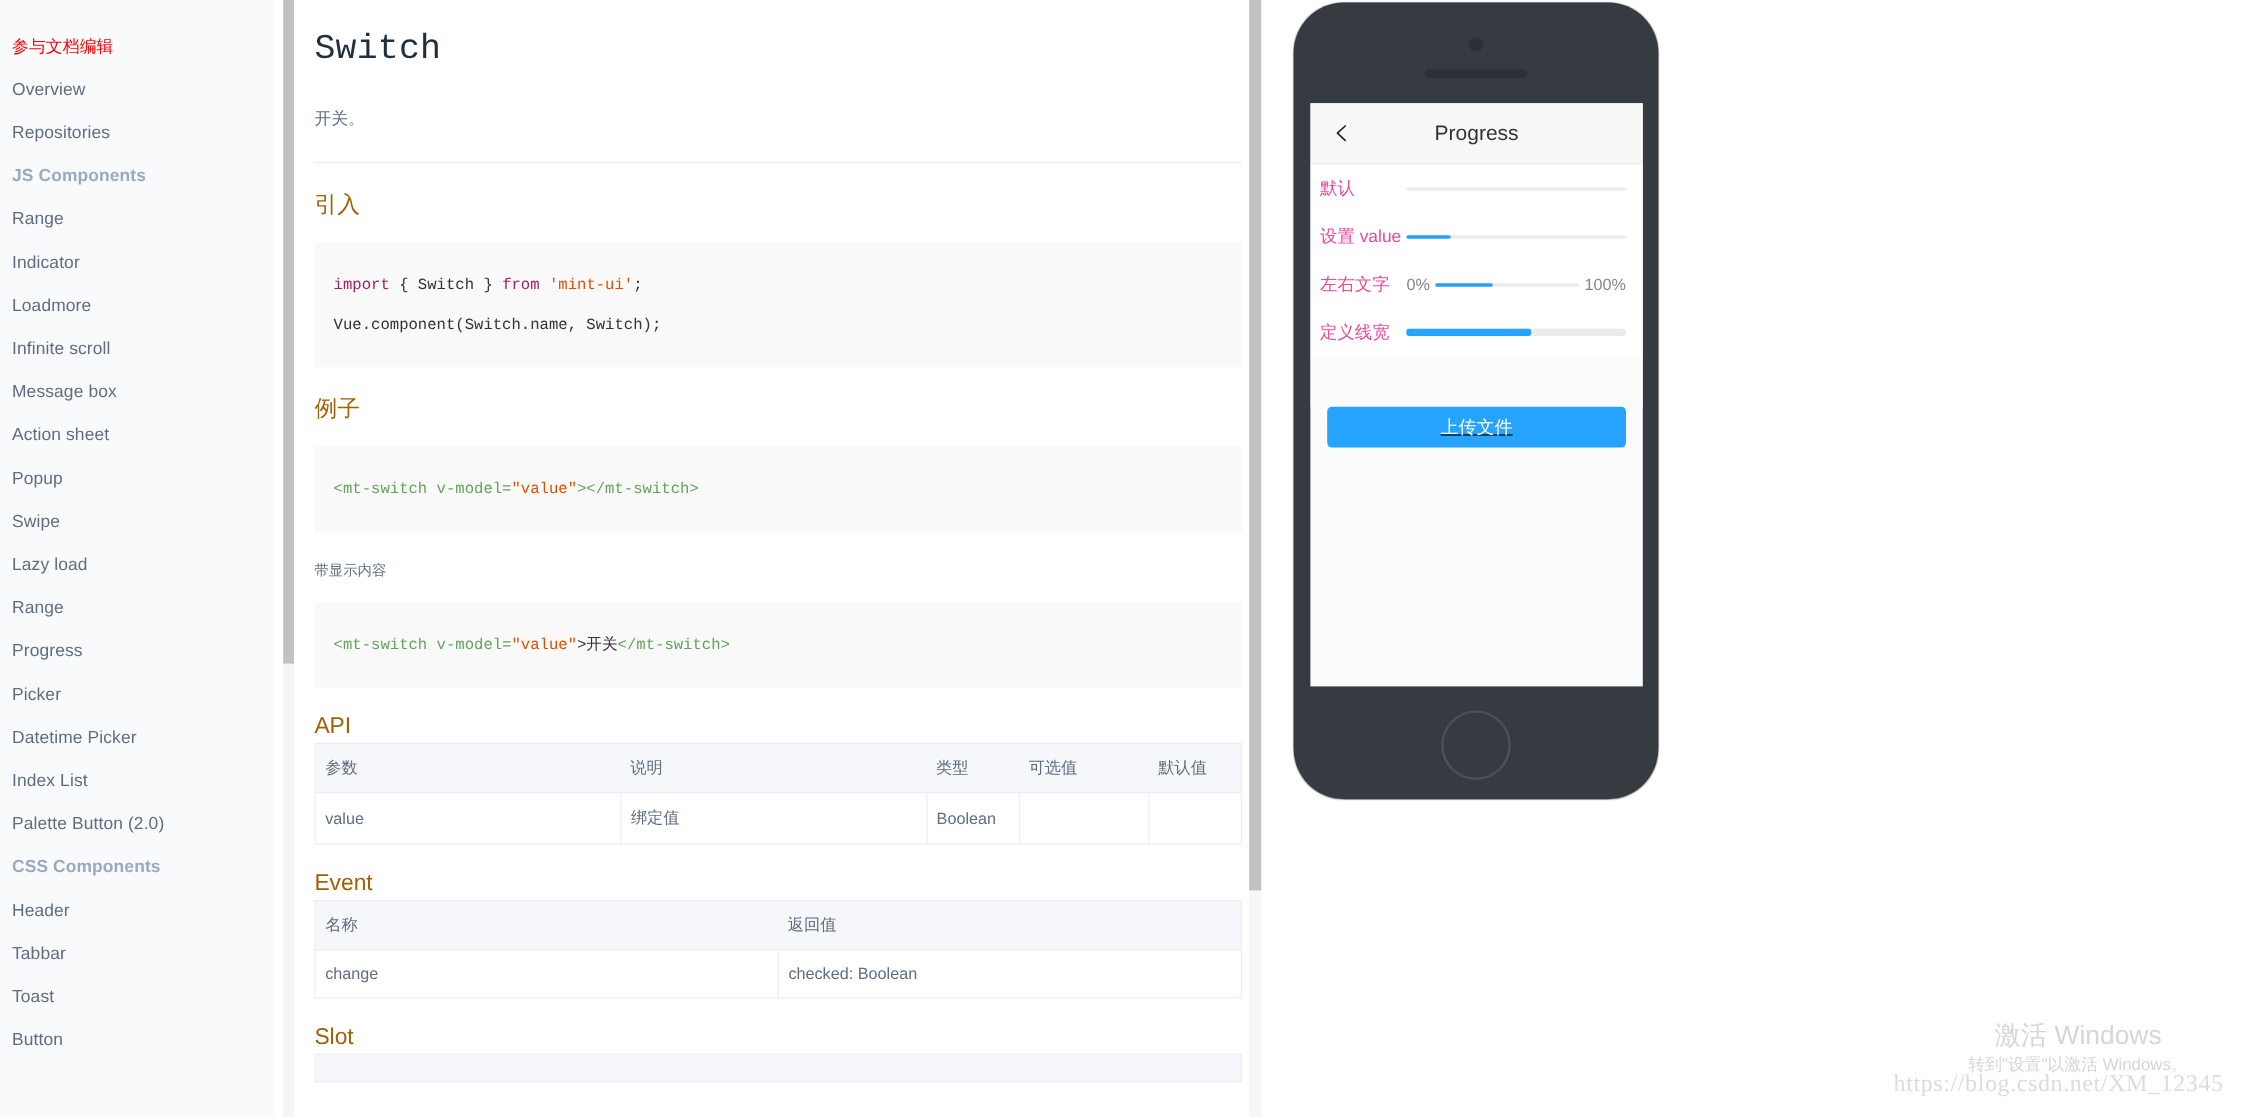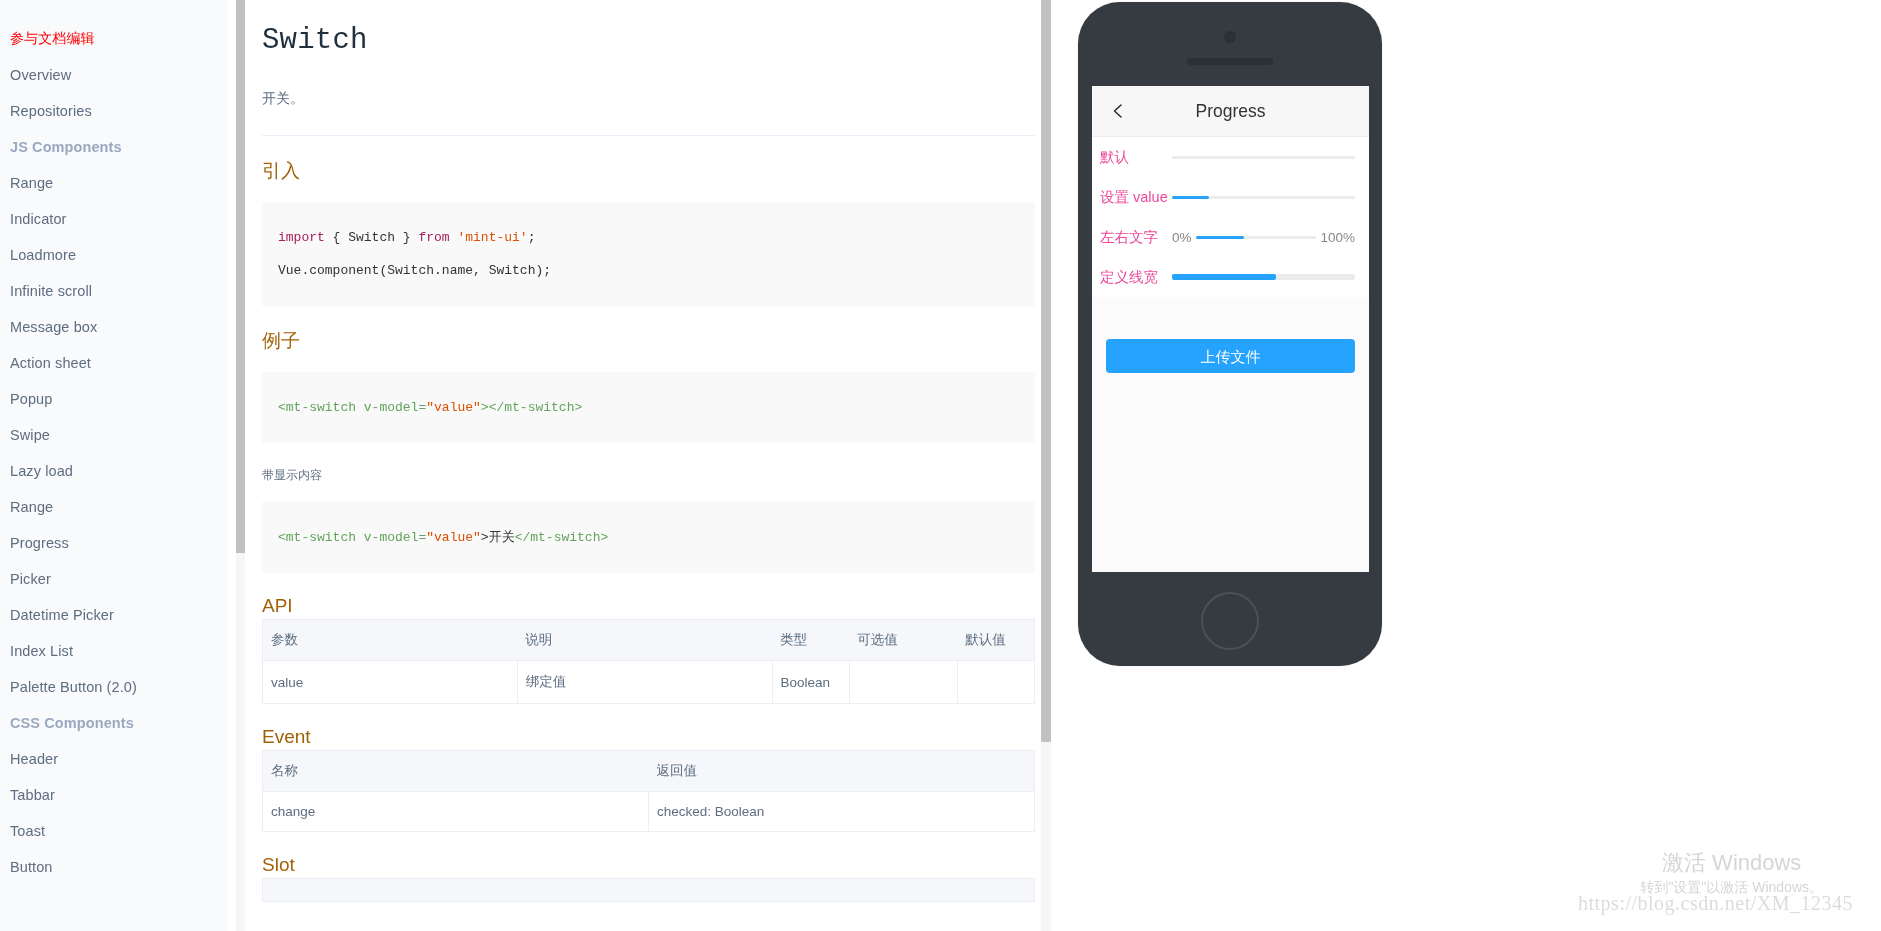--- a/index.html
+++ b/index.html
@@ -243,21 +243,21 @@
     background: #26a2ff;
     border-radius: 2px;
   }
   .prog-side-text {
     font-size: 13.5px;
     color: #888;
     flex: none;
   }
 
   .ph-gap { height: 42px; background: #fbfbfb; }
-  .ph-btn-wrap { padding: 0 14px; }
+  .ph-btn-wrap { padding: 0 14px; text-decoration: underline; }
   .ph-upload-btn {
     display: block;
     width: 100%;
     height: 34px;
     line-height: 34px;
     text-align: center;
     background: #26a2ff;
     color: #fff;
     font-size: 15px;
     border: none;

